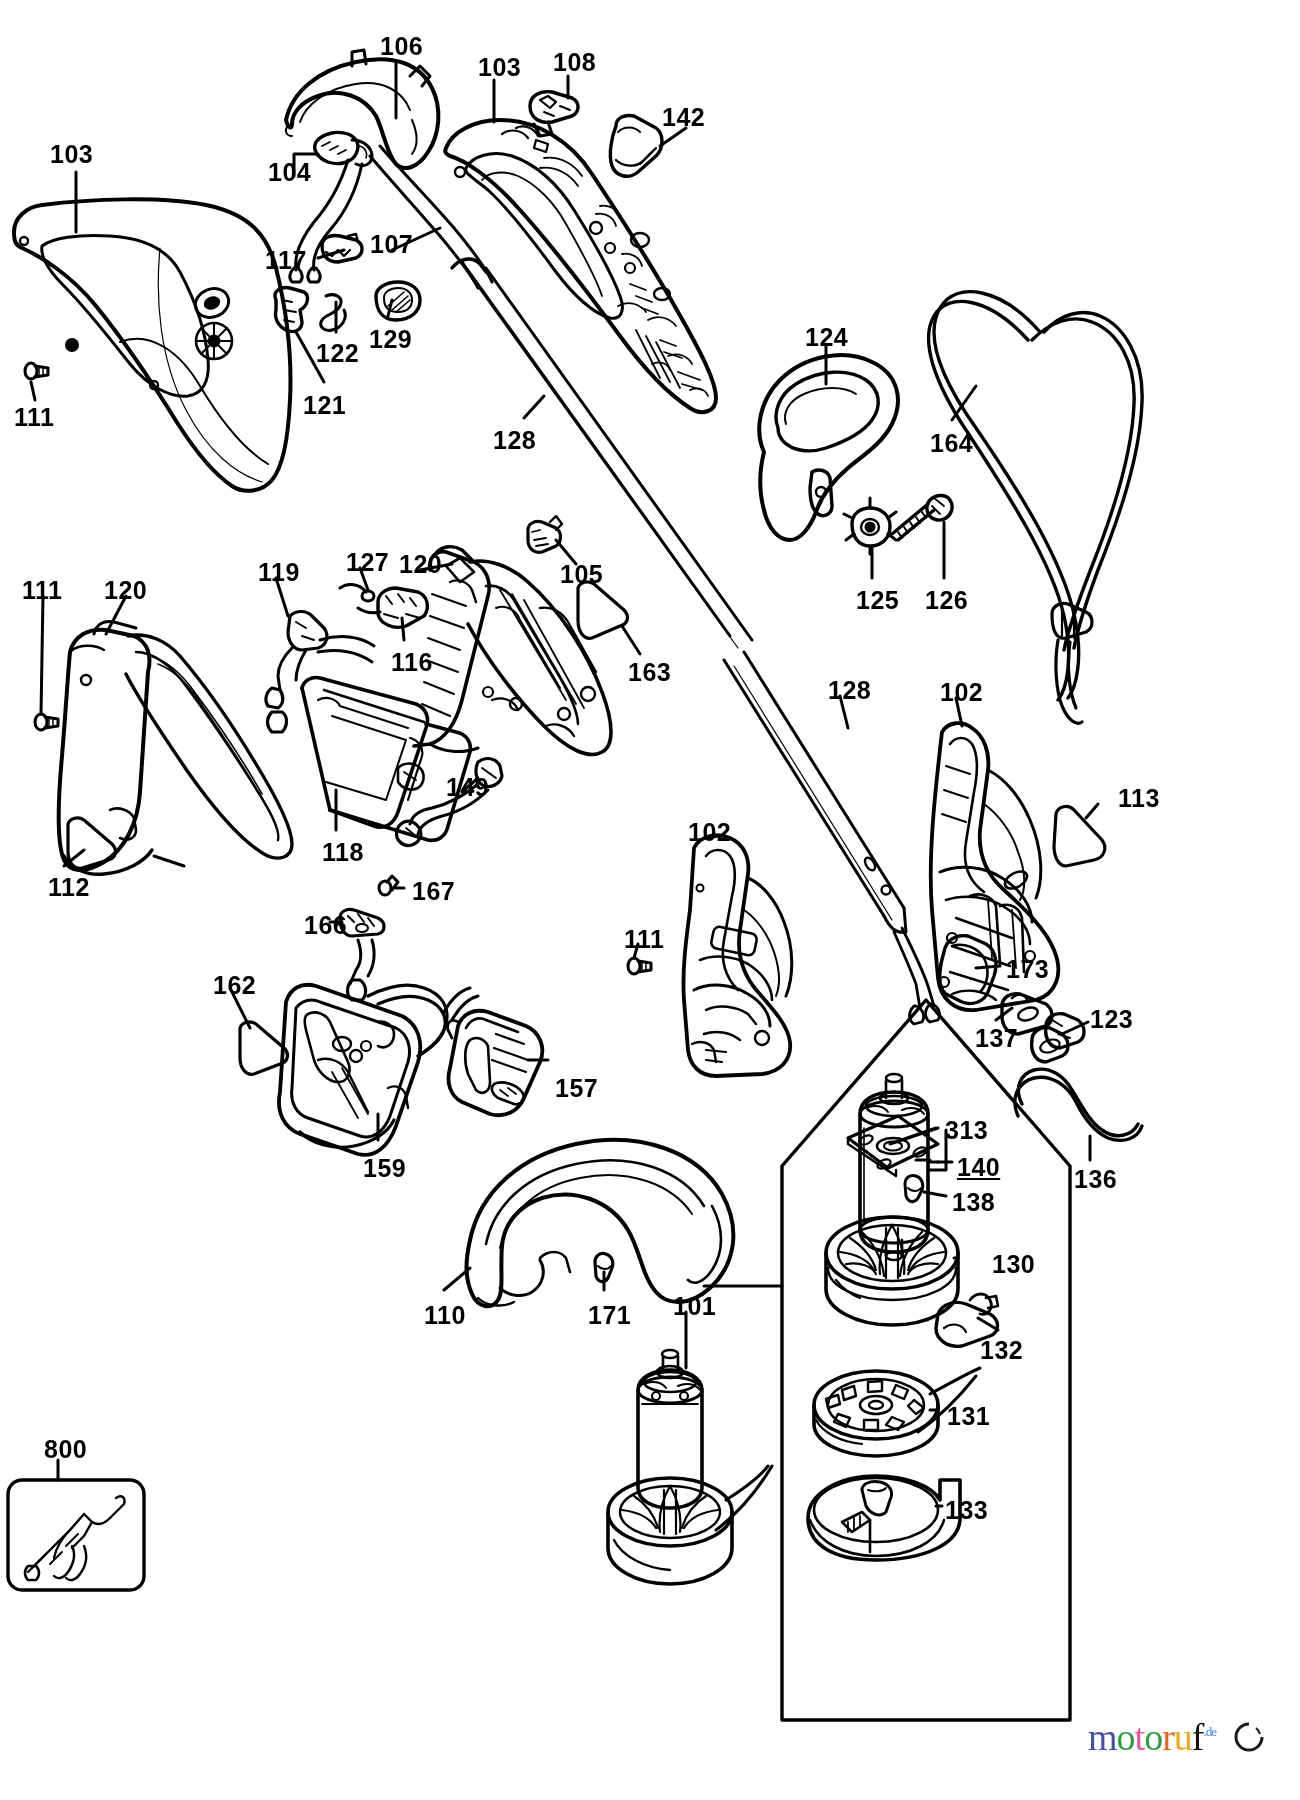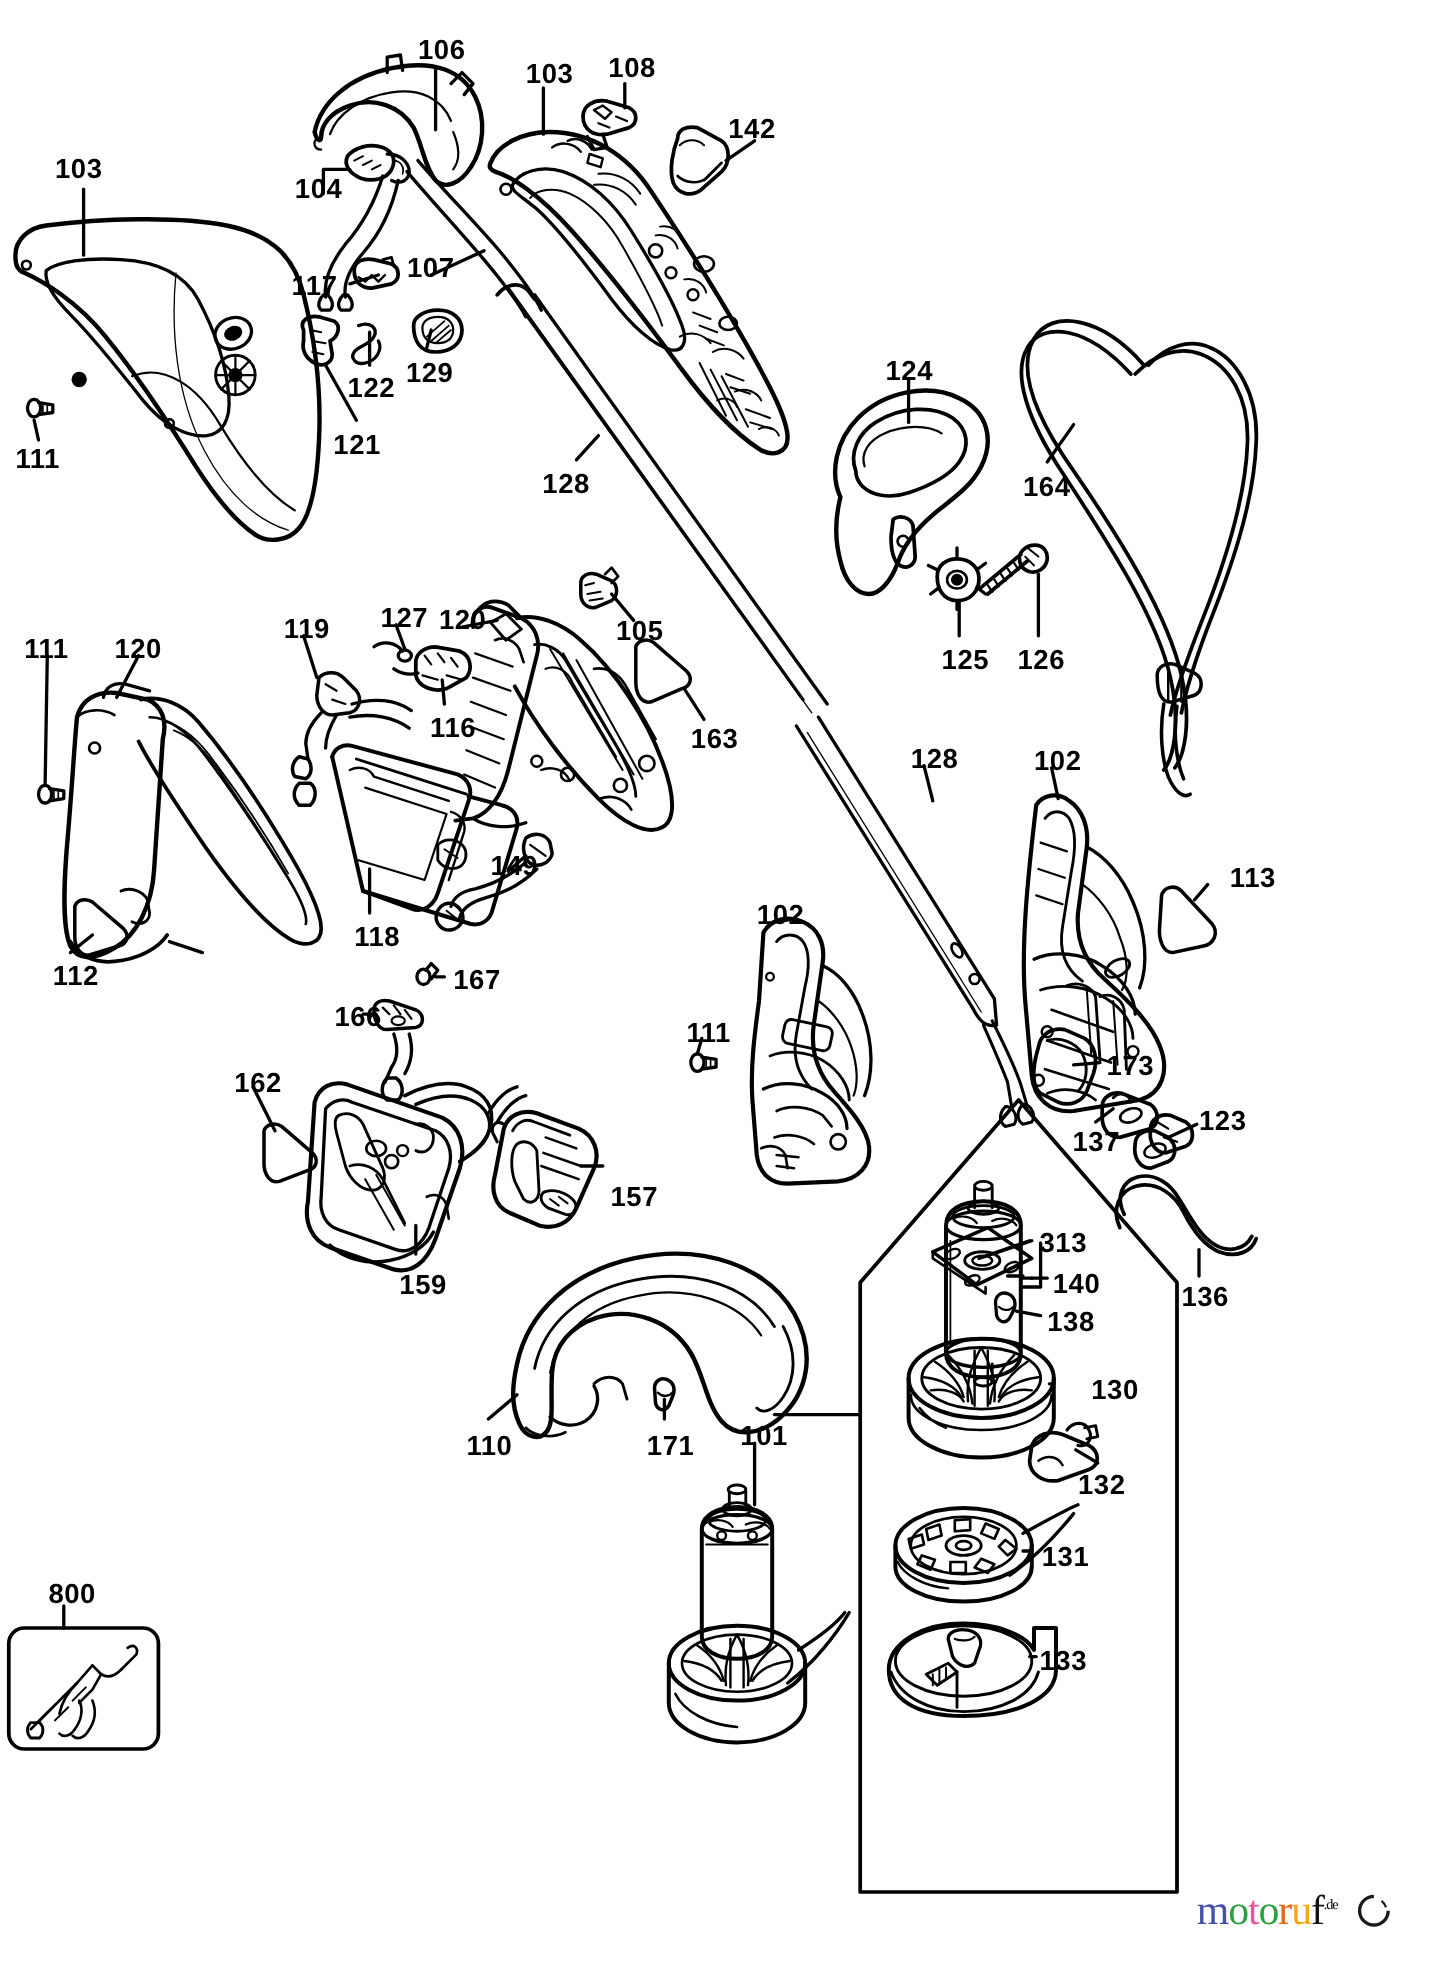--- a/index.html
+++ b/index.html
@@ -29,21 +29,21 @@
     line-height:1;
   }
   .wm span{display:inline-block;}
   .wm .c1{color:#4451a8;}
   .wm .c2{color:#2f9e41;}
   .wm .c3{color:#e8559b;}
   .wm .c4{color:#2f9e41;}
   .wm .c5{color:#e8661c;}
   .wm .c6{color:#f0a81e;}
   .wm .c7{color:#111111;}
-  .wm .cde{color:#000000;font-size:13px;vertical-align:super;}
+  .wm .cde{color:#3b82f6;font-size:13px;vertical-align:super;}
   .wmlogo{position:absolute;left:1232px;top:1720px;width:34px;height:34px;}
 </style>
 </head>
 <body>
 
 <div id="sheet">
 
   <svg class="diagram" viewBox="0 0 1300 1800">
     <g fill="none" stroke="#000" stroke-width="3" stroke-linecap="round" stroke-linejoin="round">
 
@@ -783,21 +783,21 @@
   <div class="callout" style="left:624px;top:927px;">111</div>
   <div class="callout" style="left:688px;top:820px;">102</div>
   <div class="callout" style="left:828px;top:678px;">128</div>
   <div class="callout" style="left:940px;top:680px;">102</div>
   <div class="callout" style="left:1086px;top:786px;margin-left:32px;">113</div>
   <div class="callout" style="left:1006px;top:957px;">173</div>
   <div class="callout" style="left:975px;top:1026px;">137</div>
   <div class="callout" style="left:1090px;top:1007px;">123</div>
   <div class="callout" style="left:1074px;top:1167px;">136</div>
   <div class="callout" style="left:945px;top:1118px;">313</div>
-  <div class="callout" style="left:957px;top:1155px;">140</div>
+  <div class="callout" style="left:957px;top:1155px;text-decoration:underline;">140</div>
   <div class="callout" style="left:952px;top:1190px;">138</div>
   <div class="callout" style="left:962px;top:1252px;margin-left:30px;">130</div>
   <div class="callout" style="left:980px;top:1338px;">132</div>
   <div class="callout" style="left:947px;top:1404px;">131</div>
   <div class="callout" style="left:945px;top:1498px;">133</div>
   <div class="callout" style="left:673px;top:1294px;">101</div>
   <div class="callout" style="left:424px;top:1303px;">110</div>
   <div class="callout" style="left:588px;top:1303px;">171</div>
   <div class="callout" style="left:44px;top:1437px;">800</div>
 

